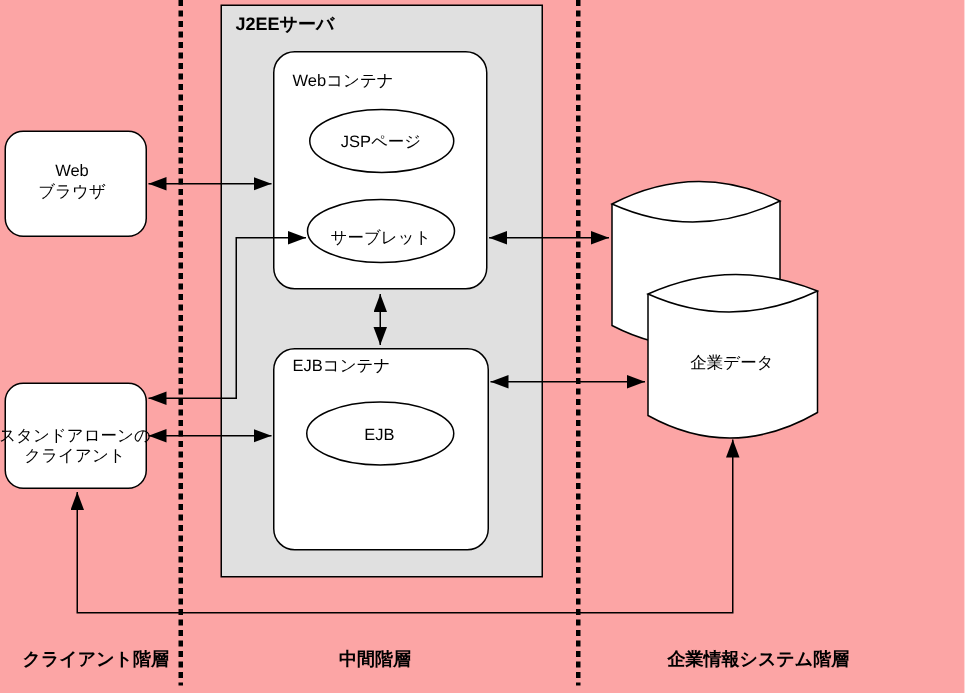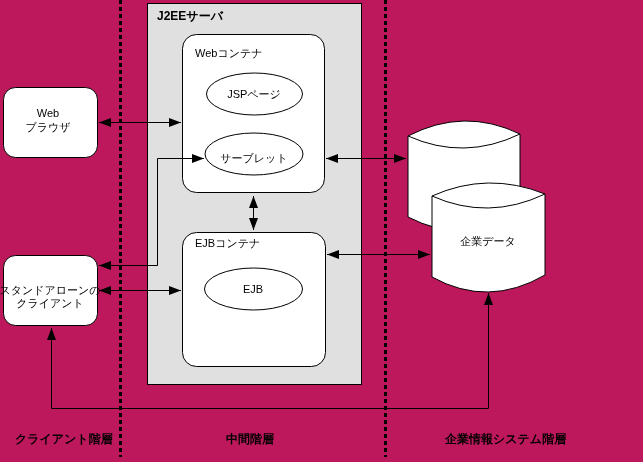--- a/index.html
+++ b/index.html
@@ -4,21 +4,21 @@
 <style>
   html, body {
     margin: 0;
     padding: 0;
     background: #ffffff;
   }
   .stage {
     position: relative;
     width: 643px;
     height: 462px;
-    background: #be185d;
+    background: #fca5a5;
     font-family: "Liberation Sans", "DejaVu Sans", sans-serif;
   }
   svg { display: block; }
   .shape {
     fill: #ffffff;
     stroke: #000000;
     stroke-width: 1;
   }
   .server-rect {
     stroke: #000000;

